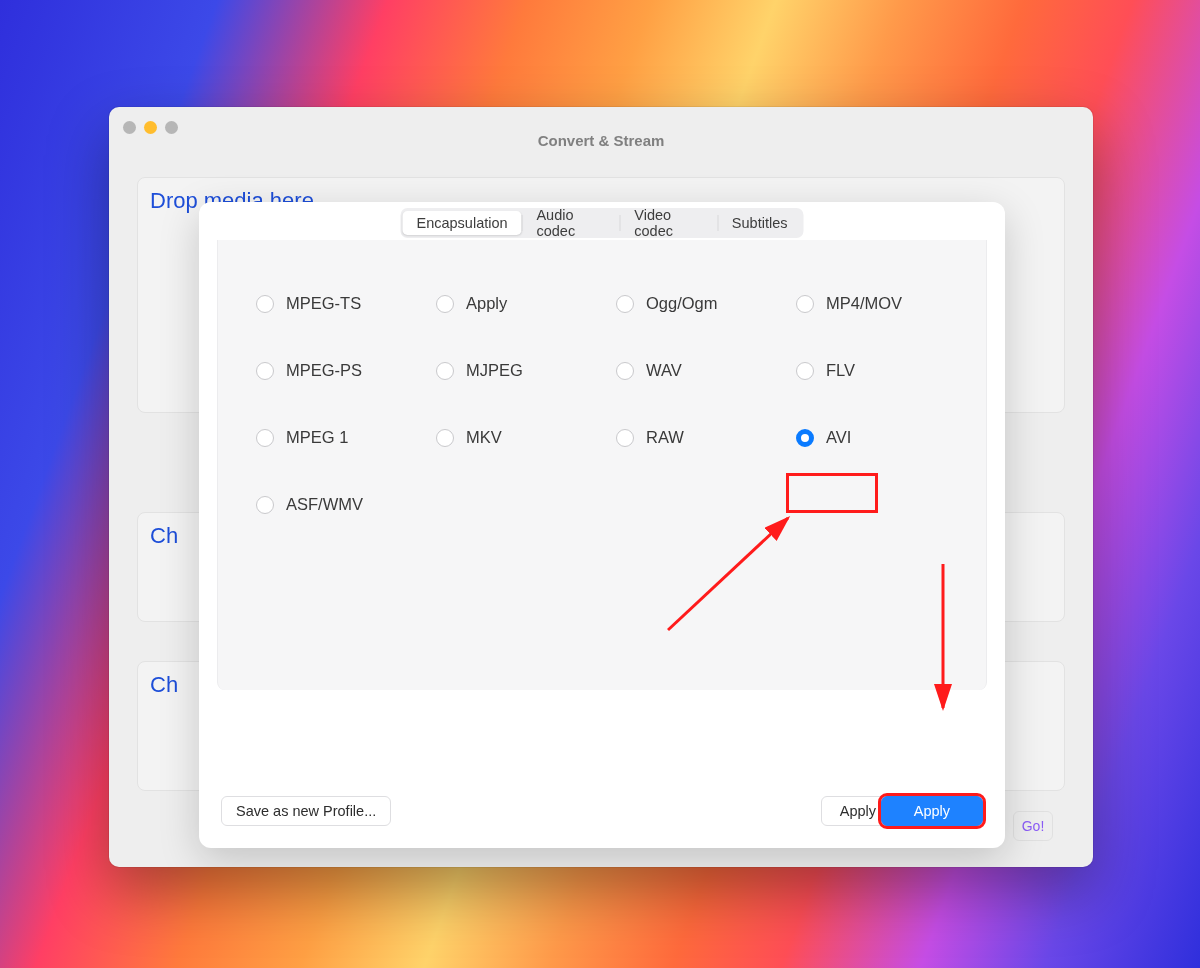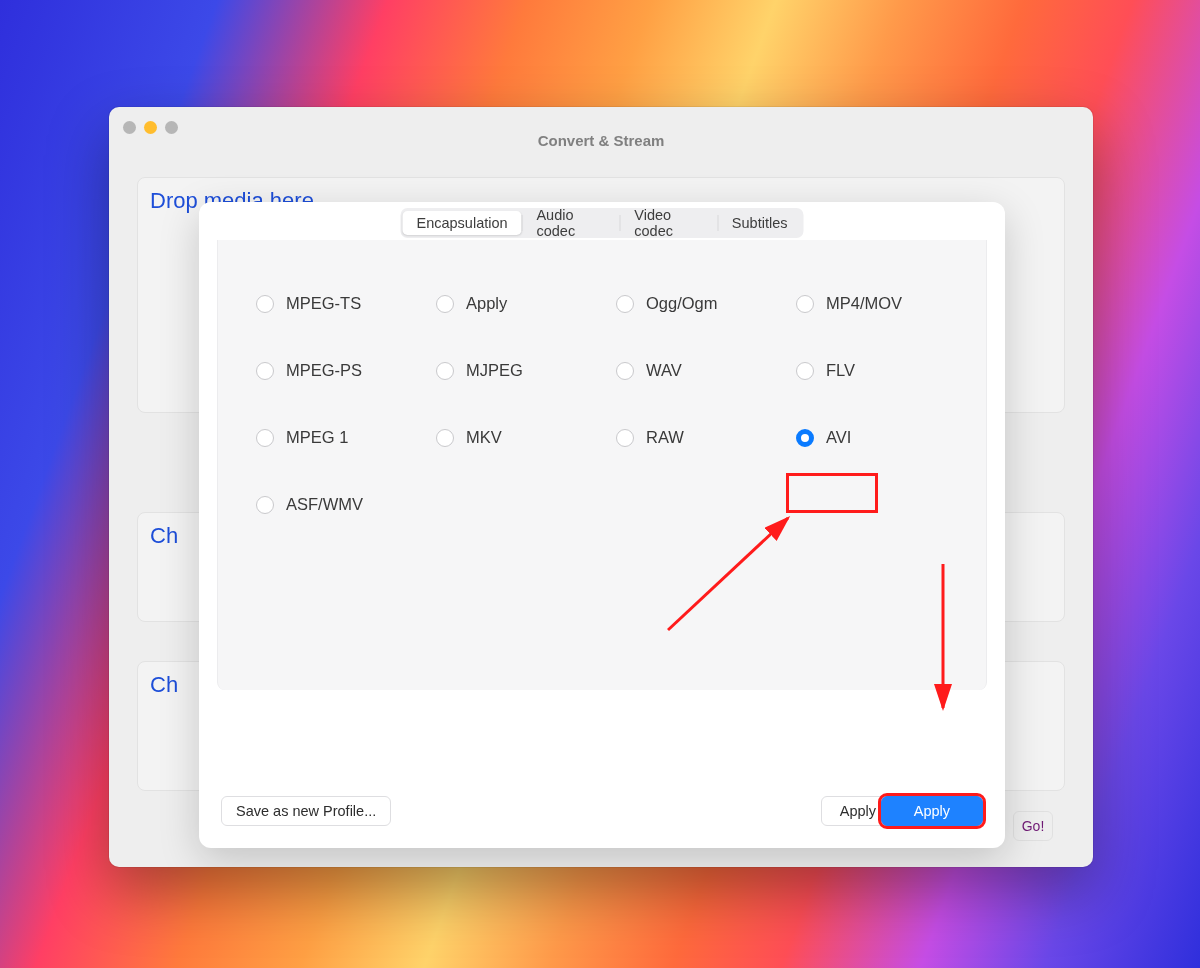--- a/index.html
+++ b/index.html
@@ -55,21 +55,21 @@
     border-radius: 8px;
   }
   .bg-label {
     position: absolute; left: 12px; top: 10px;
     font-size: 22px; color: #1d4ed8;
   }
   .go-btn {
     position: absolute; right: 40px; bottom: 26px;
     width: 40px; height: 30px;
     background: #eeeeee; border: 1px solid #e0e0e0;
-    border-radius: 6px; color: #701a75;
+    border-radius: 6px; color: #8b5cf6;
     font-size: 14px; display: flex; align-items: center; justify-content: center;
   }
   
   
   .sheet {
     position: absolute;
     left: 90px; top: 95px;
     width: 806px; height: 646px;
     background: #ffffff;
     border-radius: 12px;

